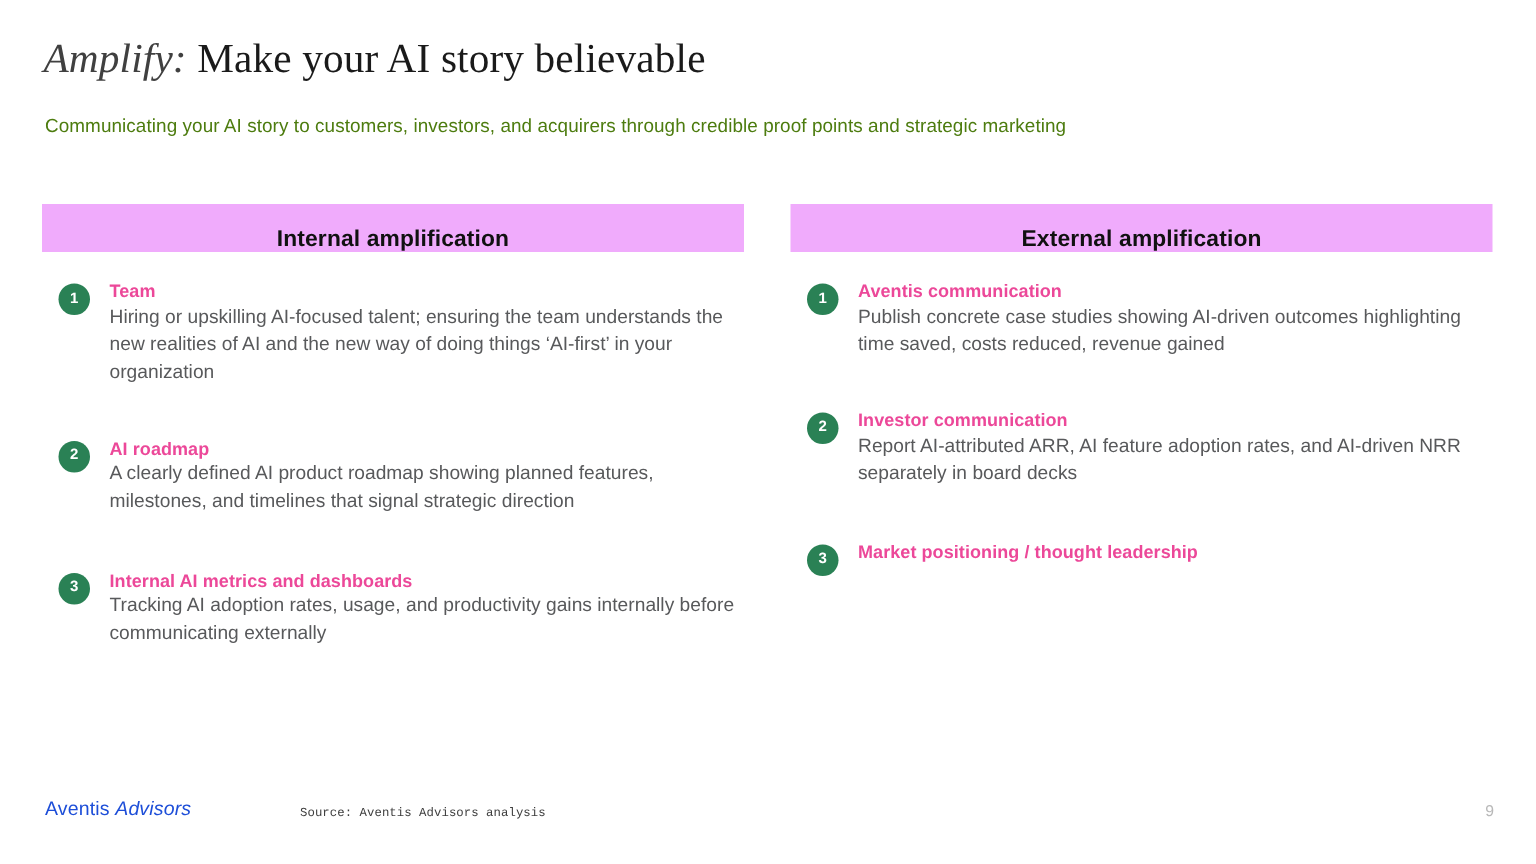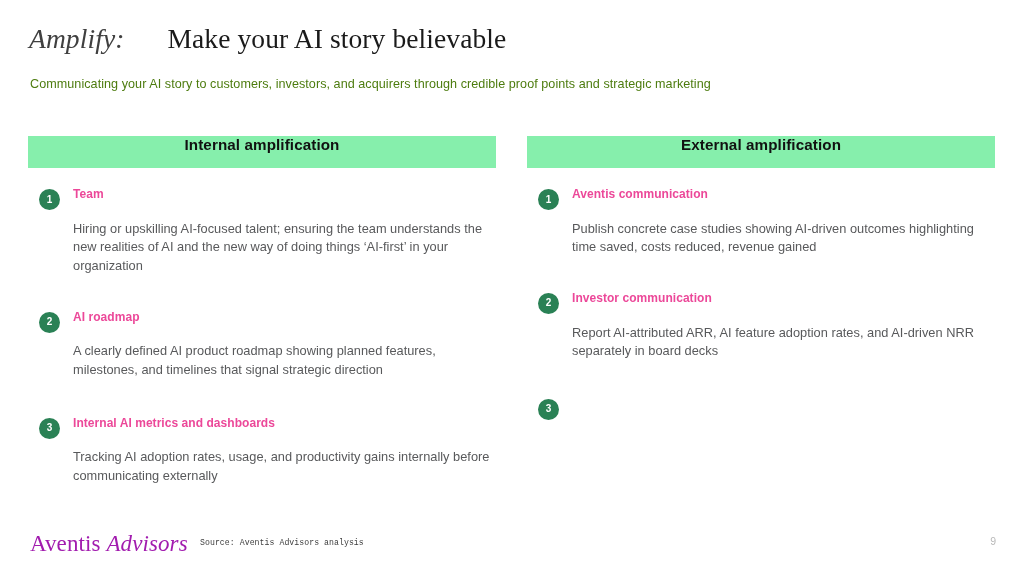--- a/index.html
+++ b/index.html
@@ -33,21 +33,20 @@
     white-space: nowrap;
     letter-spacing: 0.1px;
   }
   .title .accent {
     font-style: italic;
     color: #404040;
   }
   .title .rest {
     font-style: normal;
     color: #1a1a1a;
-    margin-left: 36px;
   }
 
   .subtitle {
     position: absolute;
     left: 30px;
     top: 76px;
     font-size: 12.6px;
     line-height: 1.3;
     color: #4d7c0f;
     letter-spacing: 0.05px;
@@ -57,23 +56,23 @@
   
   .col {
     position: absolute;
     top: 136px;
   }
   .col-left  { left: 28px;  width: 468px; }
   .col-right { left: 527px; width: 468px; }
 
   .col-header {
     height: 32px;
-    background: #86efac;
+    background: #f0abfc;
     display: flex;
-    align-items: flex-start;
+    align-items: flex-end;
     justify-content: center;
   }
   .col-header-label {
     font-size: 15.2px;
     font-weight: bold;
     color: #111111;
     letter-spacing: 0.1px;
   }
 
   .items {
@@ -106,39 +105,39 @@
 
   .item-title {
     font-size: 12px;
     font-weight: bold;
     color: #ec4899;
     line-height: 1.22;
     letter-spacing: 0.05px;
   }
 
   .item-desc {
-    margin-top: 18px;
+    margin-top: 0;
     font-size: 12.8px;
     line-height: 1.46;
     color: #58595b;
     letter-spacing: 0.01px;
   }
 
   
   .col .items .item.i1 { margin-bottom: 34px; }
   .col .items .item.i2 { margin-bottom: 36px; }
 
   
   .footer-logo {
     position: absolute;
     left: 30px;
     top: 531px;
-    font-family: Liberation Serif, serif;
-    font-size: 23px;
-    color: #a21caf;
+    font-family: Liberation Sans, sans-serif;
+    font-size: 13px;
+    color: #1d4ed8;
     white-space: nowrap;
     letter-spacing: 0.1px;
   }
   .footer-logo .logo-b { font-style: normal; }
   .footer-logo .logo-i { font-style: italic; }
 
   .footer-source {
     position: absolute;
     left: 200px;
     top: 538px;
@@ -208,20 +207,21 @@
       </div>
 
       <div class="item i2">
         <span class="badge">2</span>
         <div class="item-title">Investor communication</div>
         <div class="item-desc">Report AI-attributed ARR, AI feature adoption rates, and AI-driven NRR separately in board decks</div>
       </div>
 
       <div class="item i3">
         <span class="badge">3</span>
+        <div class="item-title">Market positioning / thought leadership</div>
       </div>
 
     </div>
   </div>
 
   <div class="footer-logo">
     <span class="logo-b">Aventis </span><span class="logo-i">Advisors</span>
   </div>
 
   <div class="footer-source">Source: Aventis Advisors analysis</div>

